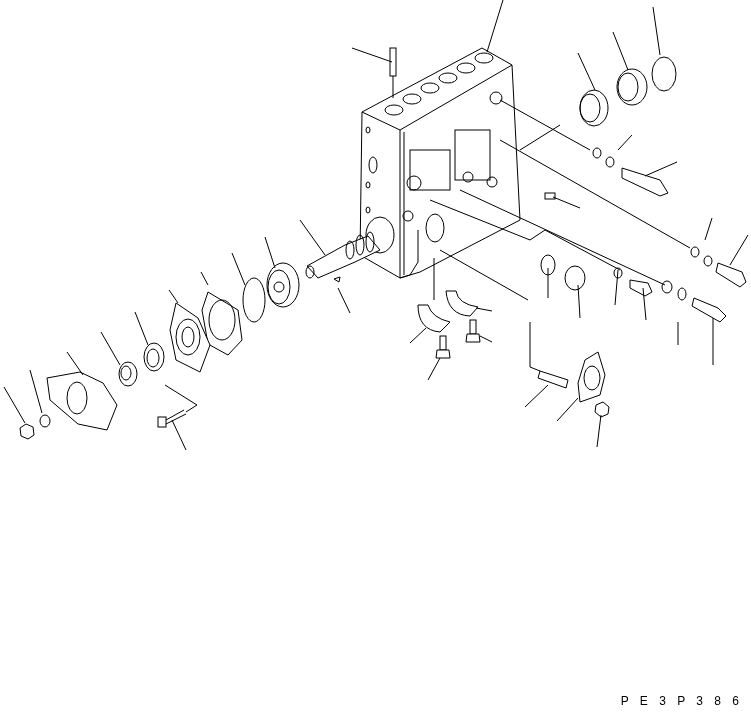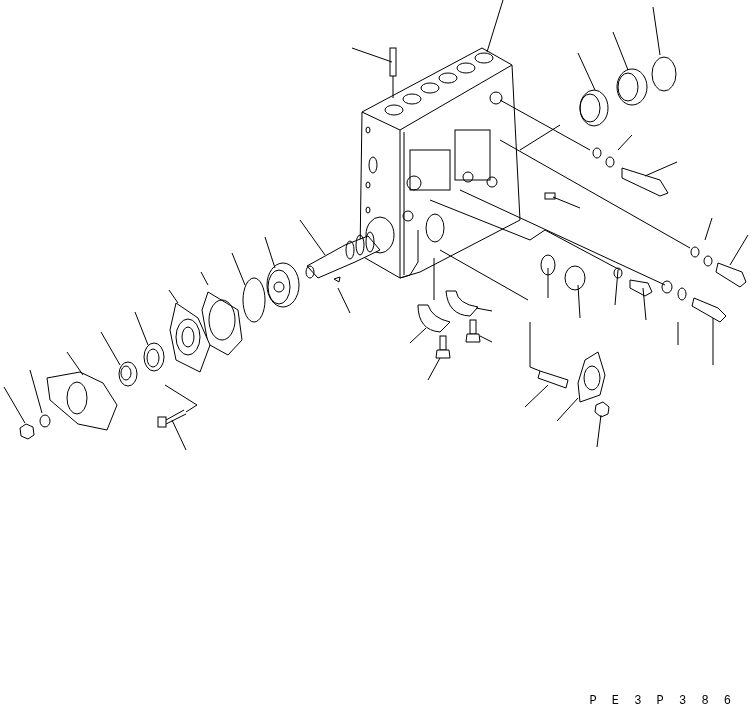--- a/index.html
+++ b/index.html
@@ -1,20 +1,20 @@
 <!DOCTYPE html>
 <html><head>
 <meta charset="utf-8">
 <style>
   html, body { margin: 0; padding: 0; background: #ffffff; }
   body { width: 751px; height: 713px; position: relative; overflow: hidden; font-family: "DejaVu Sans Mono", monospace; }
   #diagram { position: absolute; left: 0; top: 0; width: 751px; height: 713px; }
   #diagram .ln { stroke: #000; stroke-width: 1; fill: none; }
   #diagram .pt { stroke: #000; stroke-width: 1; fill: #fff; }
-  .drawing-code { position: absolute; right: 16px; bottom: 5px; font-size: 12px; letter-spacing: 4px; color: #000; font-family: Liberation Mono, monospace; }
+  .drawing-code { position: absolute; right: 8px; bottom: 5px; font-size: 12px; letter-spacing: 4px; color: #000; font-family: Liberation Sans, sans-serif; }
 </style>
 </head>
 <body>
 
 <svg id="diagram" viewBox="0 0 751 713" xmlns="http://www.w3.org/2000/svg">
 
   <g>
     <polygon class="pt" points="362,112 482,48 512,65 520,220 420,272 400,278 360,255"></polygon>
     <polyline class="ln" points="362,112 400,130 512,65"></polyline>
     <line class="ln" x1="400" y1="130" x2="400" y2="278"></line>

